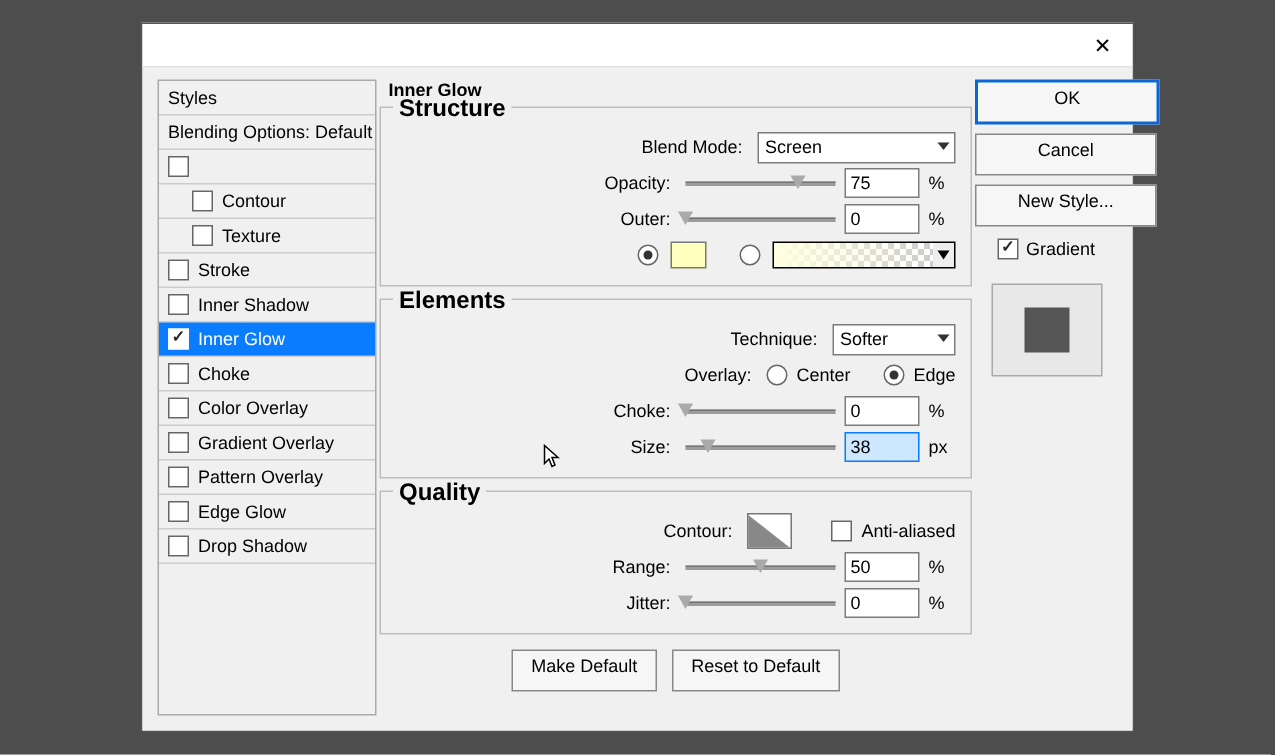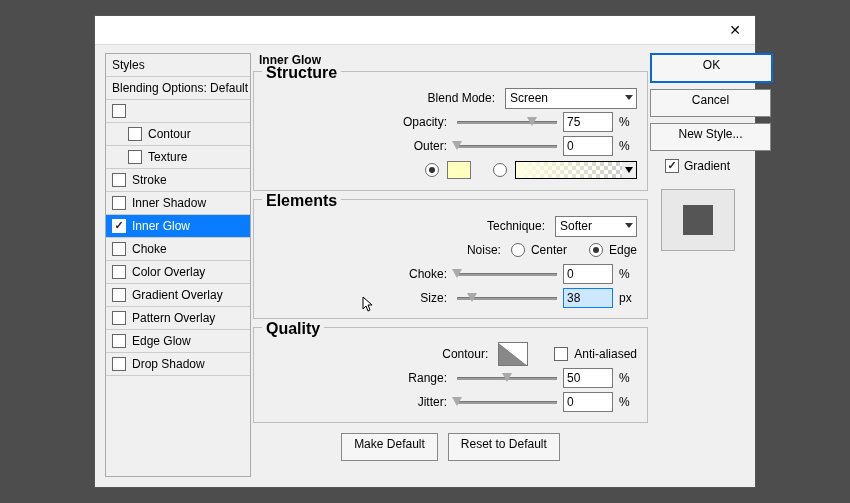--- a/index.html
+++ b/index.html
@@ -230,21 +230,21 @@
         <span class="group-title">Elements</span>
         <div class="group-body">
           <div class="frow">
             <span class="lab">Technique:</span>
             <span class="select">
               <span>Softer</span>
               <span class="arrow"></span>
             </span>
           </div>
           <div class="frow">
-            <span class="lab">Noise:</span>
+            <span class="lab">Overlay:</span>
             <span class="radio"></span>
             <span>Center</span>
             <span style="width:10px"></span>
             <span class="radio checked"></span>
             <span>Edge</span>
           </div>
           <div class="frow">
             <span class="lab">Choke:</span>
             <span class="slider" style="width:100px">
                 <span class="thumb" style="left:0%"></span>

